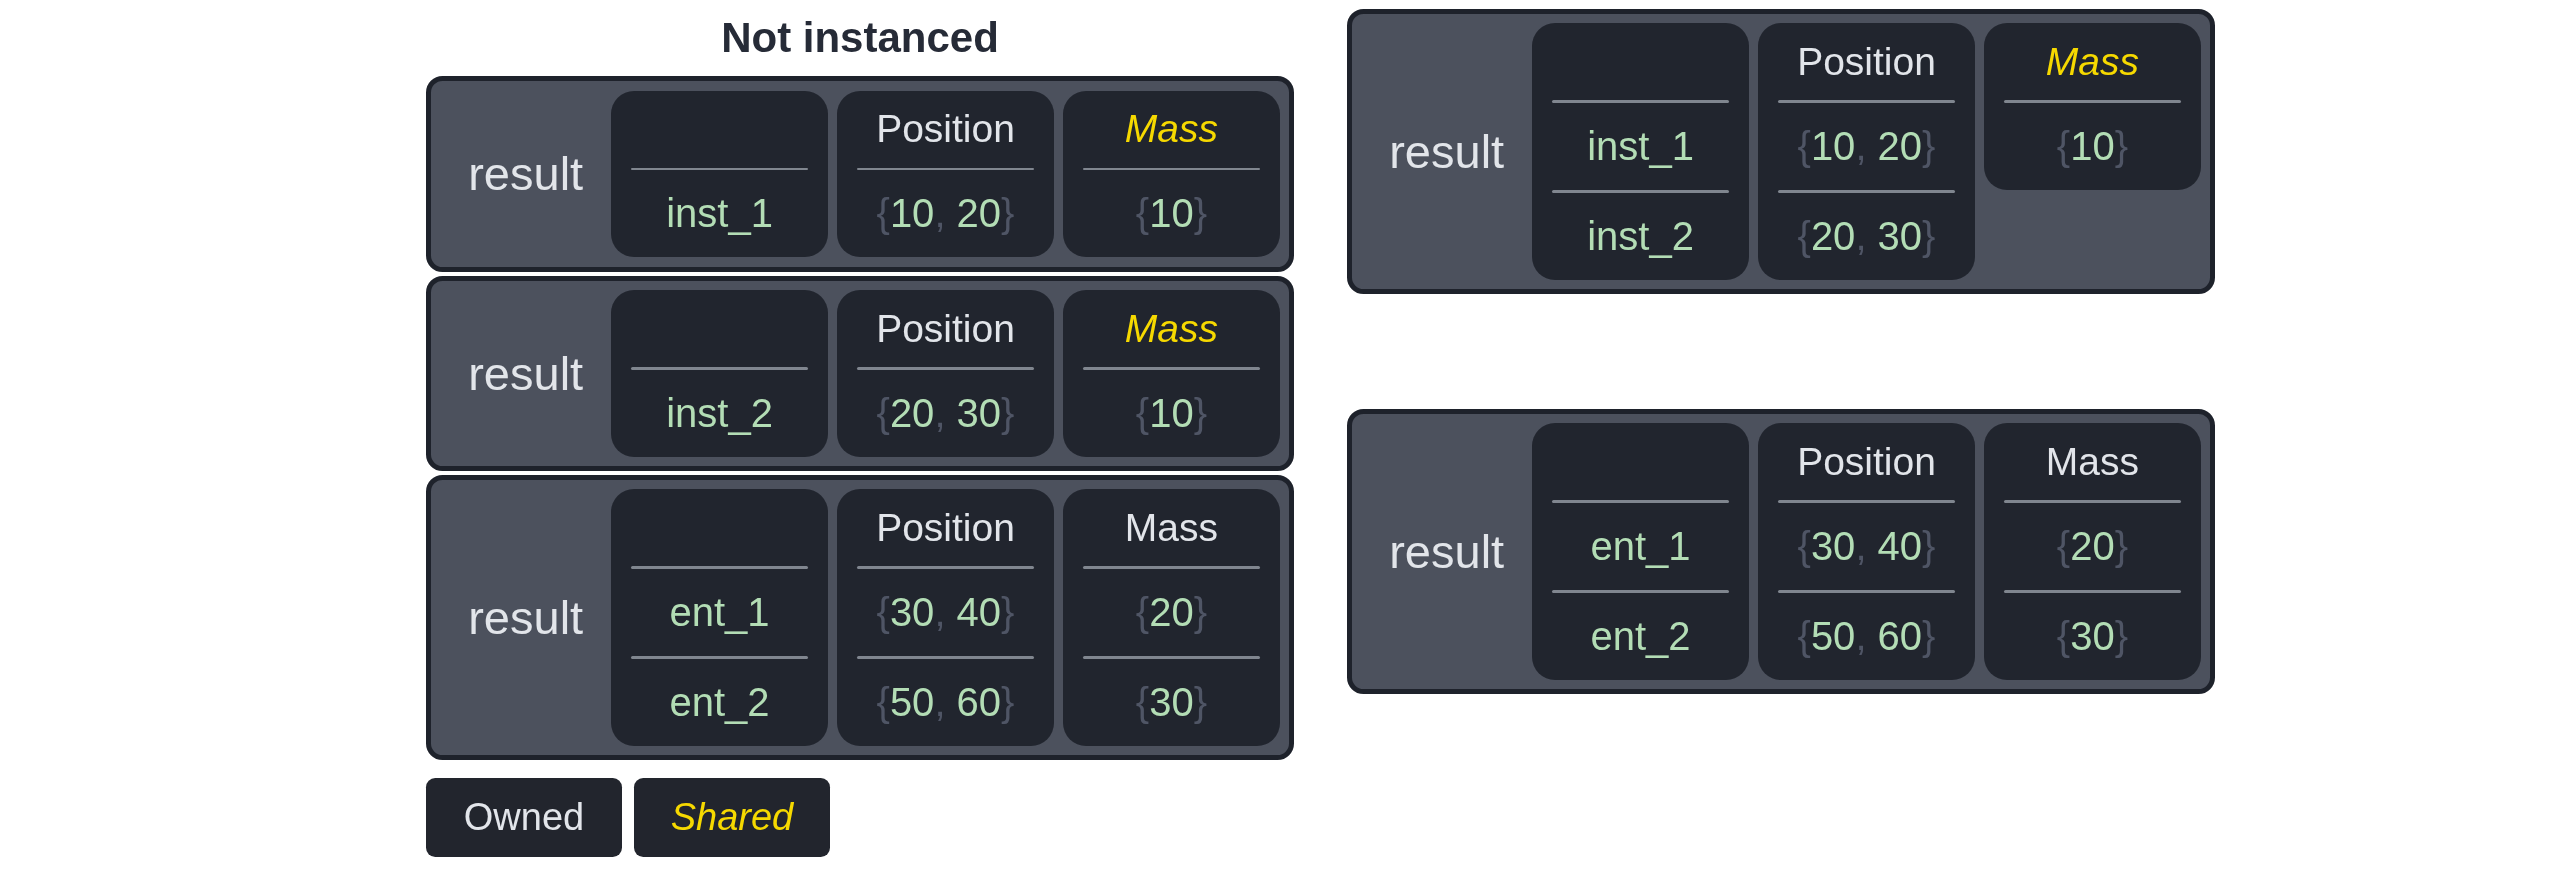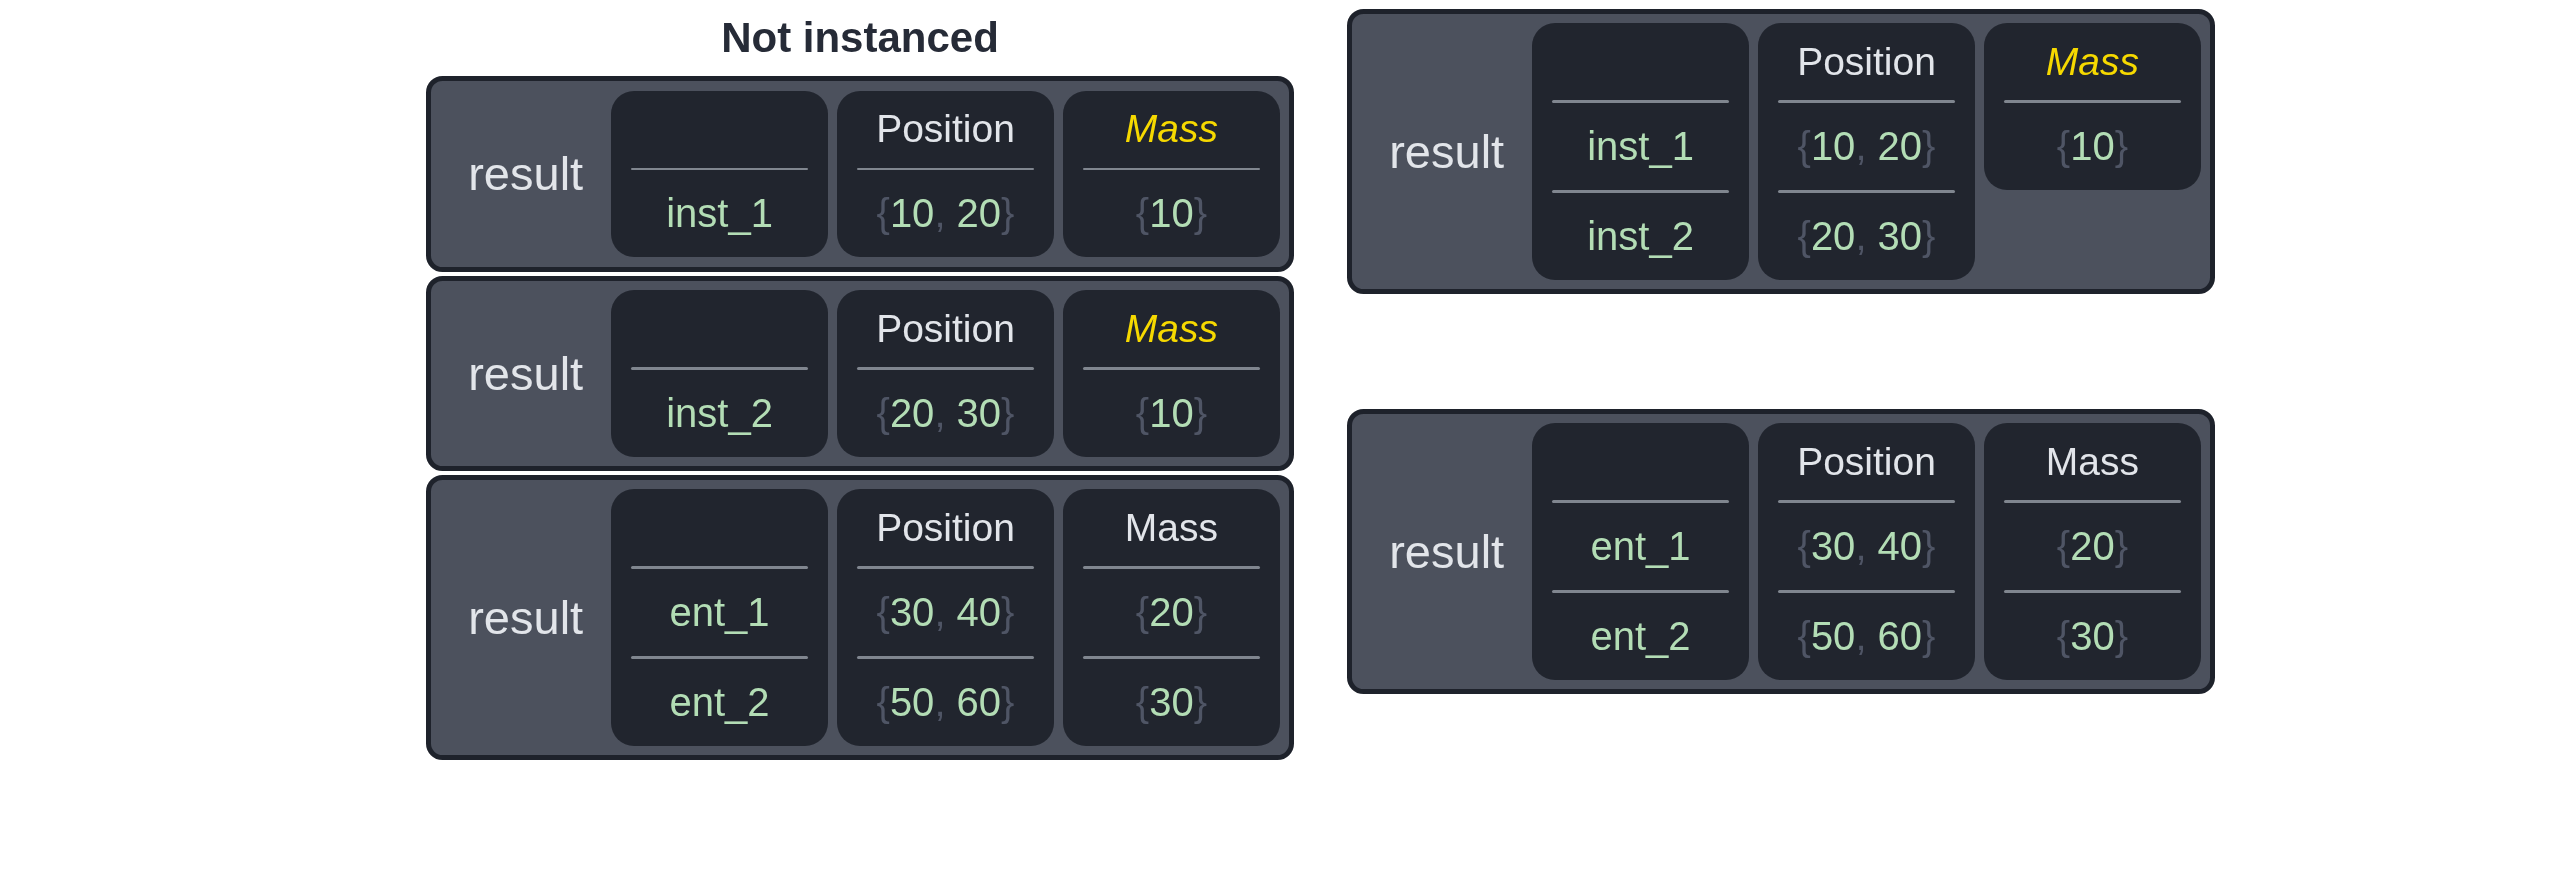--- a/index.html
+++ b/index.html
@@ -171,20 +171,28 @@
               <div class="divider"></div>
               <div class="card-row">
                 <span class="val-punct">{</span>
                 <span class="val-num">30</span>
                 <span class="val-punct">}</span>
               </div>
             </div>
           </div>
         </div>
       </div>
+    <div class="legend">
+      <div class="legend-box">
+        <span class="owned-text">Owned</span>
+      </div>
+      <div class="legend-box">
+        <span class="shared-text">Shared</span>
+      </div>
+    </div>
   </div>
   <div class="col">
     <div class="tables-right">
         <div class="qtable">
           <div class="result-label">result</div>
           <div class="cards">
             <div class="card">
               <div class="card-header"></div>
               <div class="divider"></div>
               <div class="card-row">

